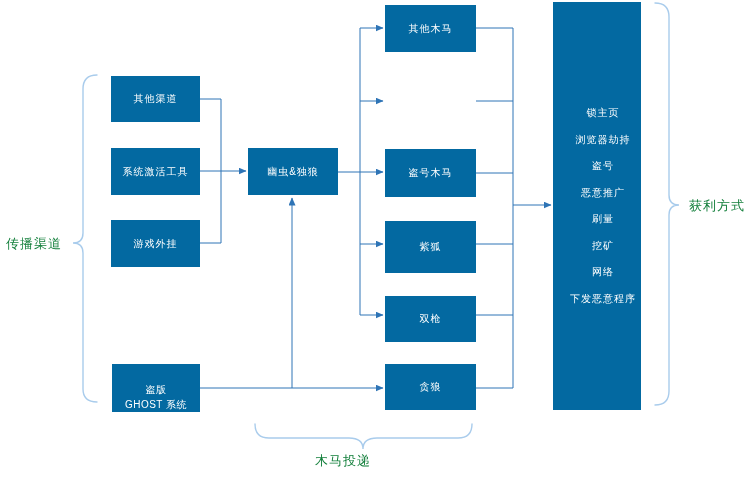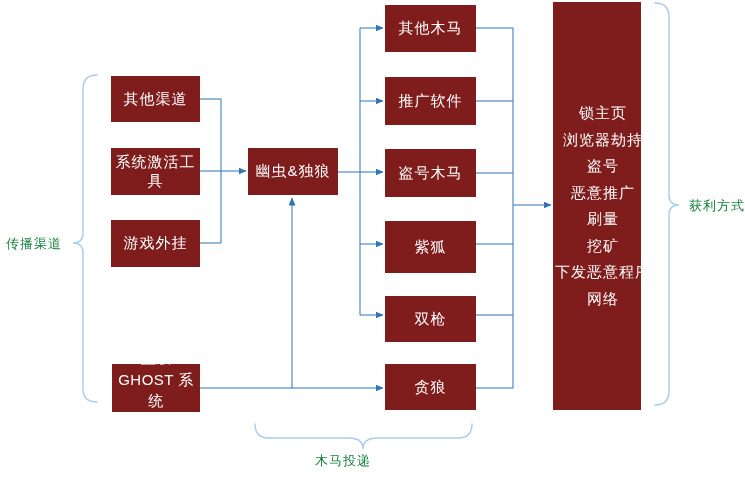--- a/index.html
+++ b/index.html
@@ -17,26 +17,26 @@
   }
   svg.wires {
     position: absolute;
     left: 0;
     top: 0;
     width: 745px;
     height: 477px;
   }
   .node {
     position: absolute;
-    background: #7f1d1d;
+    background: #0369a1;
     color: #ffffff;
     display: flex;
     align-items: center;
     justify-content: center;
-    font-size: 15px;
+    font-size: 10px;
     letter-spacing: 1px;
     text-align: center;
     box-sizing: border-box;
   }
   .node.two-line {
     flex-direction: column;
     line-height: 1.45;
     letter-spacing: 0.5px;
     justify-content: flex-end;
   }
@@ -115,40 +115,39 @@
 
   <div class="node two-line" style="left:112px;top:364px;width:88px;height:48px">
     <span>盗版</span>
     <span>GHOST 系统</span>
   </div>
 
   <div class="node" style="left:248px;top:148px;width:90px;height:47px">幽虫&amp;独狼</div>
 
   <div class="node" style="left:385px;top:5px;width:91px;height:47px">其他木马</div>
 
-  <div class="node" style="left:385px;top:77px;width:91px;height:48px">推广软件</div>
 
   <div class="node" style="left:385px;top:149px;width:91px;height:48px">盗号木马</div>
 
   <div class="node" style="left:385px;top:221px;width:91px;height:52px">紫狐</div>
 
   <div class="node" style="left:385px;top:296px;width:91px;height:46px">双枪</div>
 
   <div class="node" style="left:385px;top:364px;width:91px;height:46px">贪狼</div>
 
   <div class="node profit" style="left:553px;top:2px;width:88px;height:408px">
     <div class="profit-lines">
       <div>锁主页</div>
       <div>浏览器劫持</div>
       <div>盗号</div>
       <div>恶意推广</div>
       <div>刷量</div>
       <div>挖矿</div>
+      <div>网络</div>
       <div>下发恶意程序</div>
-      <div>网络</div>
     </div>
   </div>
 
   <div class="group-label" style="left:6px;top:235px">传播渠道</div>
 
   <div class="group-label" style="left:689px;top:197px">获利方式</div>
 
   <div class="group-label" style="left:315px;top:452px">木马投递</div>
 
 </div>

